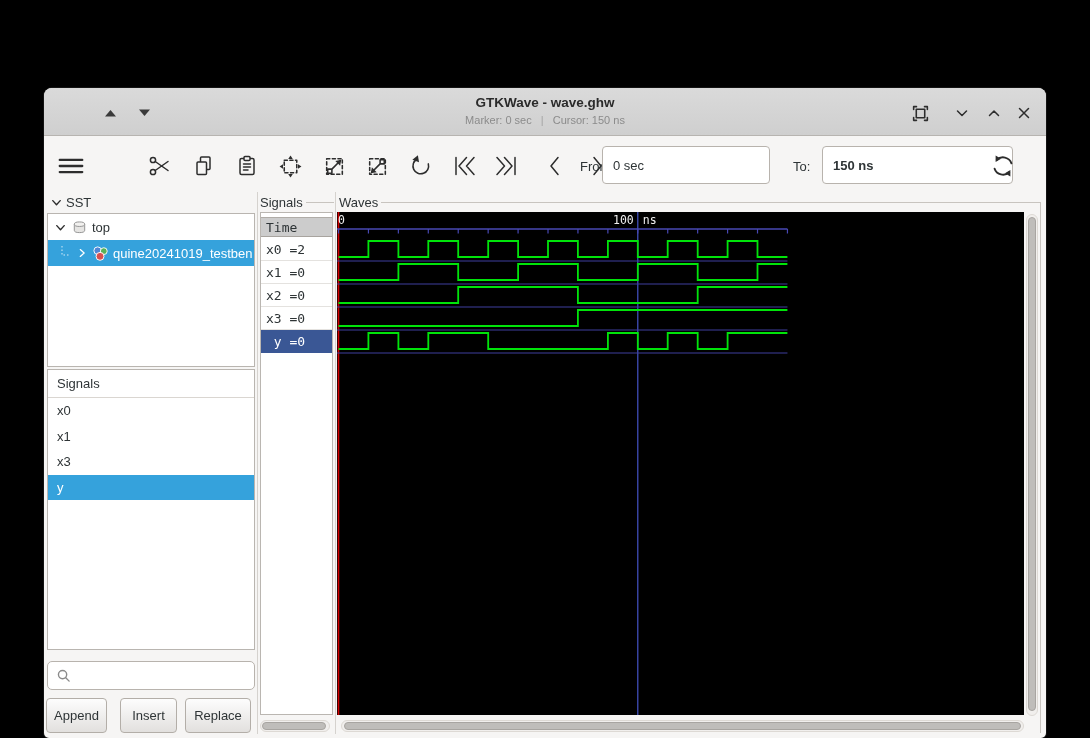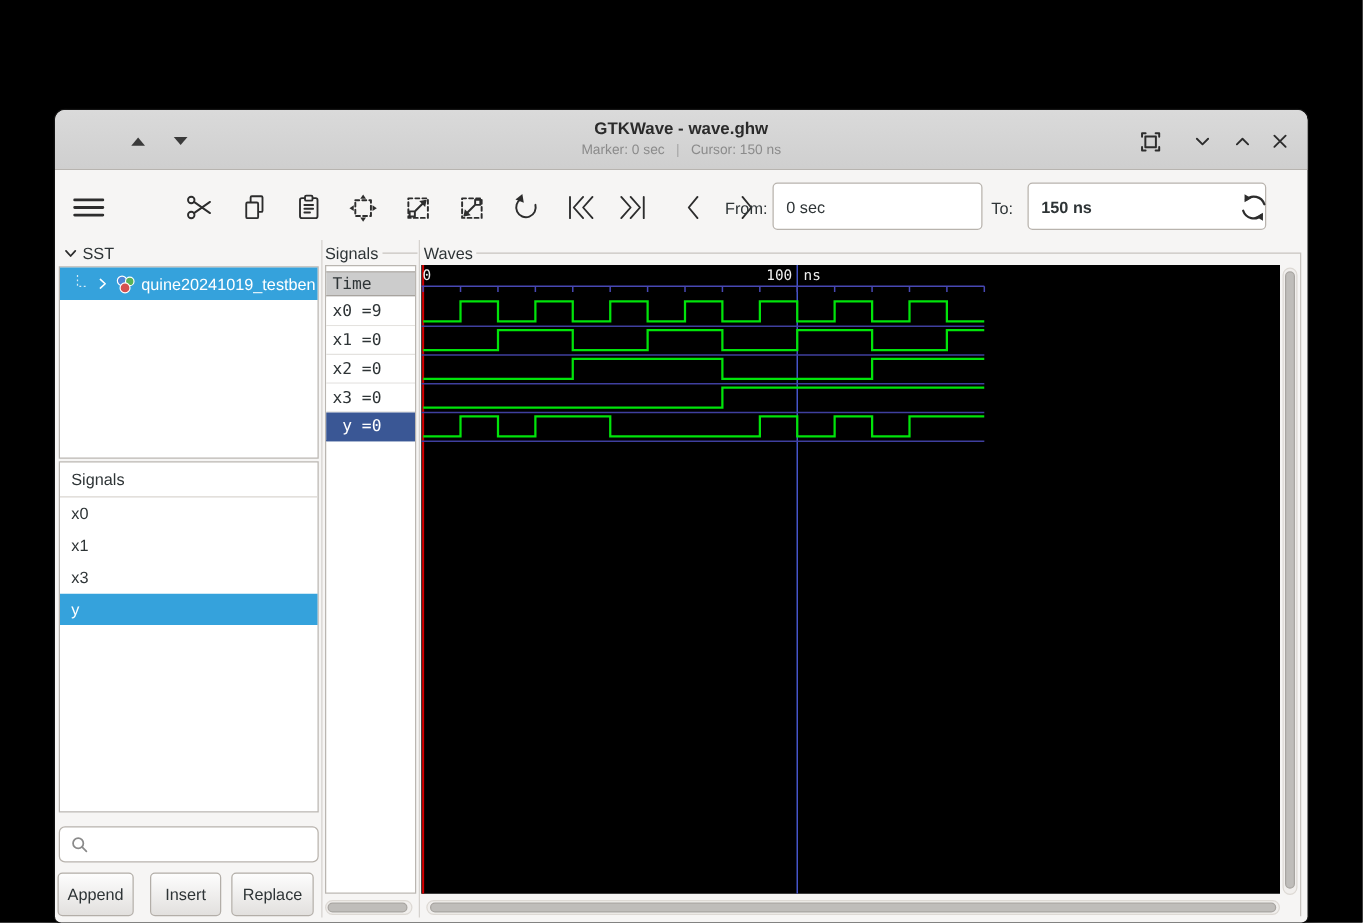--- a/index.html
+++ b/index.html
@@ -203,21 +203,21 @@
           <path d="M15 3.5 L8 12 L15 20.5"></path>
         </svg>
     </div>
     <div class="tb-icon" style="left:540px;">
       <svg class="icon" width="24" height="26" viewBox="0 0 24 24">
           <path d="M9 3.5 L16 12 L9 20.5"></path>
         </svg>
     </div>
 
     <span class="tb-label" style="left:536px;">From:</span>
-    <input class="tb-entry" style="left: 574px; width: 168px;" value="0 sec">
+    <input class="tb-entry" style="left: 558px; width: 168px;" value="0 sec">
     <span class="tb-label" style="left:749px;">To:</span>
     <input class="tb-entry" style="left: 778px; width: 191px; font-weight: bold;" value="150 ns">
 
     <div class="tb-icon" style="left:946px;">
       <svg class="icon" width="26" height="26" viewBox="0 0 24 24" style="stroke-width:1.7;">
         <path d="M19.8 9.6 A8.2 8.2 0 0 0 6.2 6.4"></path>
         <polygon class="fill" points="5.2,2.2 5.2,8.2 10.2,5.2"></polygon>
         <path d="M4.2 14.4 A8.2 8.2 0 0 0 17.8 17.6"></path>
         <polygon class="fill" points="18.8,21.8 18.8,15.8 13.8,18.8"></polygon>
         </svg>
@@ -225,20 +225,30 @@
   </div>
 
   <div id="sst-header">
     <svg class="icon" width="13" height="13" viewBox="0 0 14 14">
         <path d="M3 5 L7 9.5 L11 5"></path>
       </svg>
     <span>SST</span>
   </div>
 
   <div class="panel-box" id="tree-box">
+    <div class="tree-row" style="padding-left:6px; gap:4px;">
+      <svg class="icon" width="13" height="13" viewBox="0 0 14 14">
+          <path d="M3 5 L7 9.5 L11 5"></path>
+        </svg>
+      <svg width="17" height="17" viewBox="0 0 18 18">
+        <path d="M3.5 5.5 V12 A5.5 2.4 0 0 0 14.5 12 V5.5" fill="#e6e5e3" stroke="#8f8f8f"></path>
+        <ellipse cx="9" cy="5.5" rx="5.5" ry="2.4" fill="#f2f1ef" stroke="#8f8f8f"></ellipse>
+        </svg>
+      <span class="tree-label">top</span>
+    </div>
     <div class="tree-row selected" style="padding-left:12px; gap:4px;">
       <svg width="12" height="14" viewBox="0 0 12 14">
         <path d="M2 0 V9 H10" fill="none" stroke="rgba(255,255,255,.8)" stroke-dasharray="1.5 2"></path>
         </svg>
       <svg class="icon" width="12" height="12" viewBox="0 0 14 14" style="stroke:#fff;">
           <path d="M5 3 L9.5 7 L5 11"></path>
         </svg>
       <svg width="17" height="17" viewBox="0 0 18 18">
         <circle cx="6" cy="6" r="4" fill="#4f86d6" stroke="#fff"></circle>
         <circle cx="12.5" cy="6.5" r="3.6" fill="#57b257" stroke="#fff"></circle>
@@ -277,21 +287,21 @@
   <div class="btn" style="left:141px;width:66px;">Replace</div>
 
   <div class="vsep" style="left:213px;"></div>
   <div class="vsep" style="left:291px;"></div>
 
   <div id="values-label">Signals</div>
   <div class="frame-line" style="left:262px; top:114px; width:28px;"></div>
 
   <div id="values-box">
     <div id="time-header" class="mono">Time</div>
-    <div class="val-row mono" style="top:25px;">x0 =9</div>
+    <div class="val-row mono" style="top:25px;">x0 =2</div>
     <div class="val-row mono" style="top:48px;">x1 =0</div>
     <div class="val-row mono" style="top:71px;">x2 =0</div>
     <div class="val-row mono" style="top:94px;">x3 =0</div>
     <div class="val-row mono selected" style="top:117px;"> y =0</div>
   </div>
   <div class="sb-groove" style="left:216px; top:632px; width:70px; height:12px;">
     <div class="sb-pill" style="left:1px; top:1px; width:64px; height:8px;"></div>
   </div>
 
   <div id="waves-label">Waves</div>

